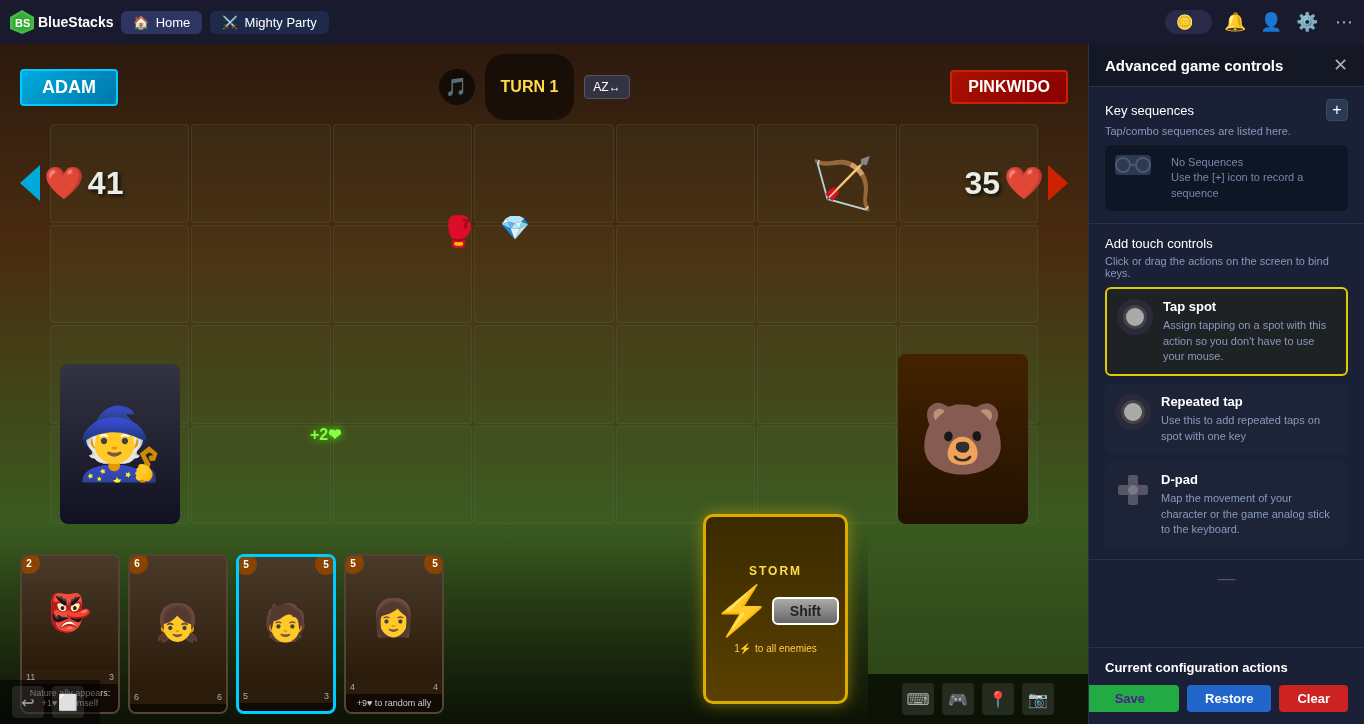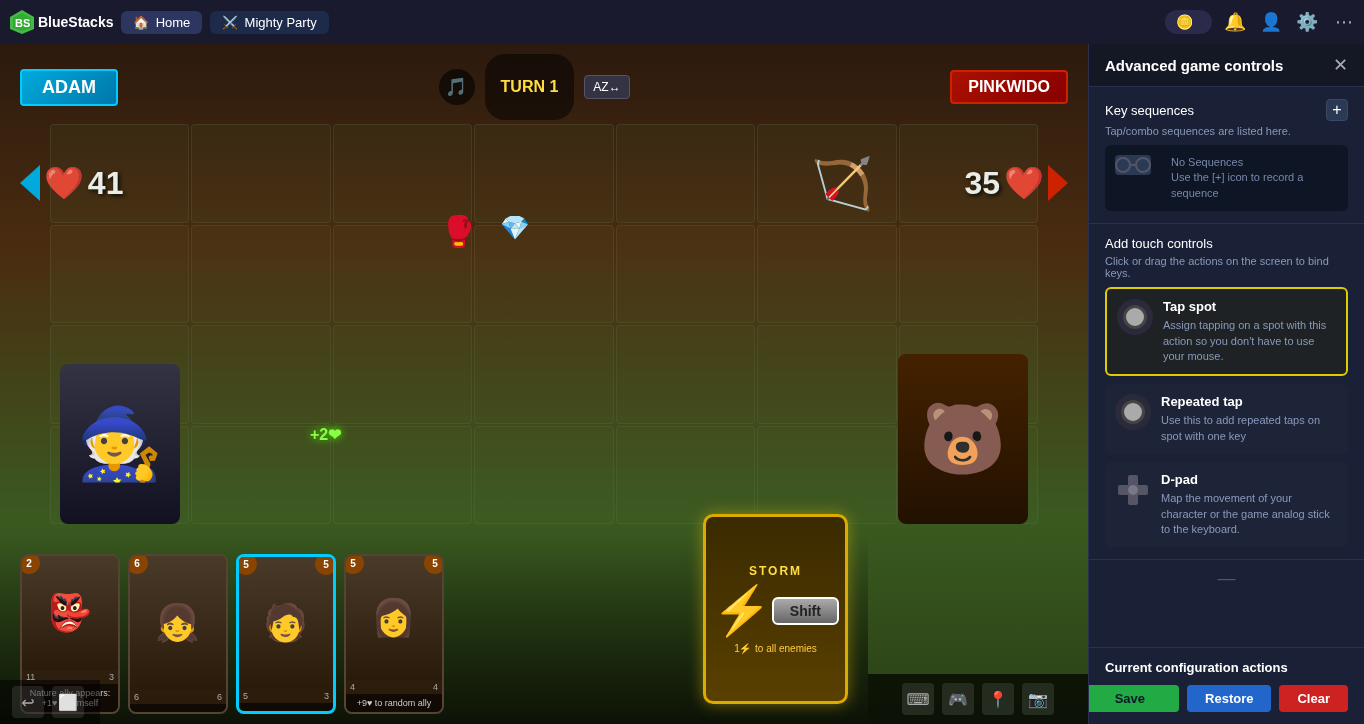--- a/index.html
+++ b/index.html
@@ -600,21 +600,21 @@
       font-weight: bold;
       margin-bottom: 10px;
     }
     .config-buttons {
       display: flex;
       gap: 8px;
       justify-content: flex-end;
     }
     .btn-save {
       background: #22aa44;
-      color: #0f172a;
+      color: #4c1d95;
       border: none;
       border-radius: 4px;
       padding: 6px 34px;
       font-size: 13px;
       font-weight: bold;
       cursor: pointer;
     }
     .btn-restore {
       background: #2266cc;
       color: white;

